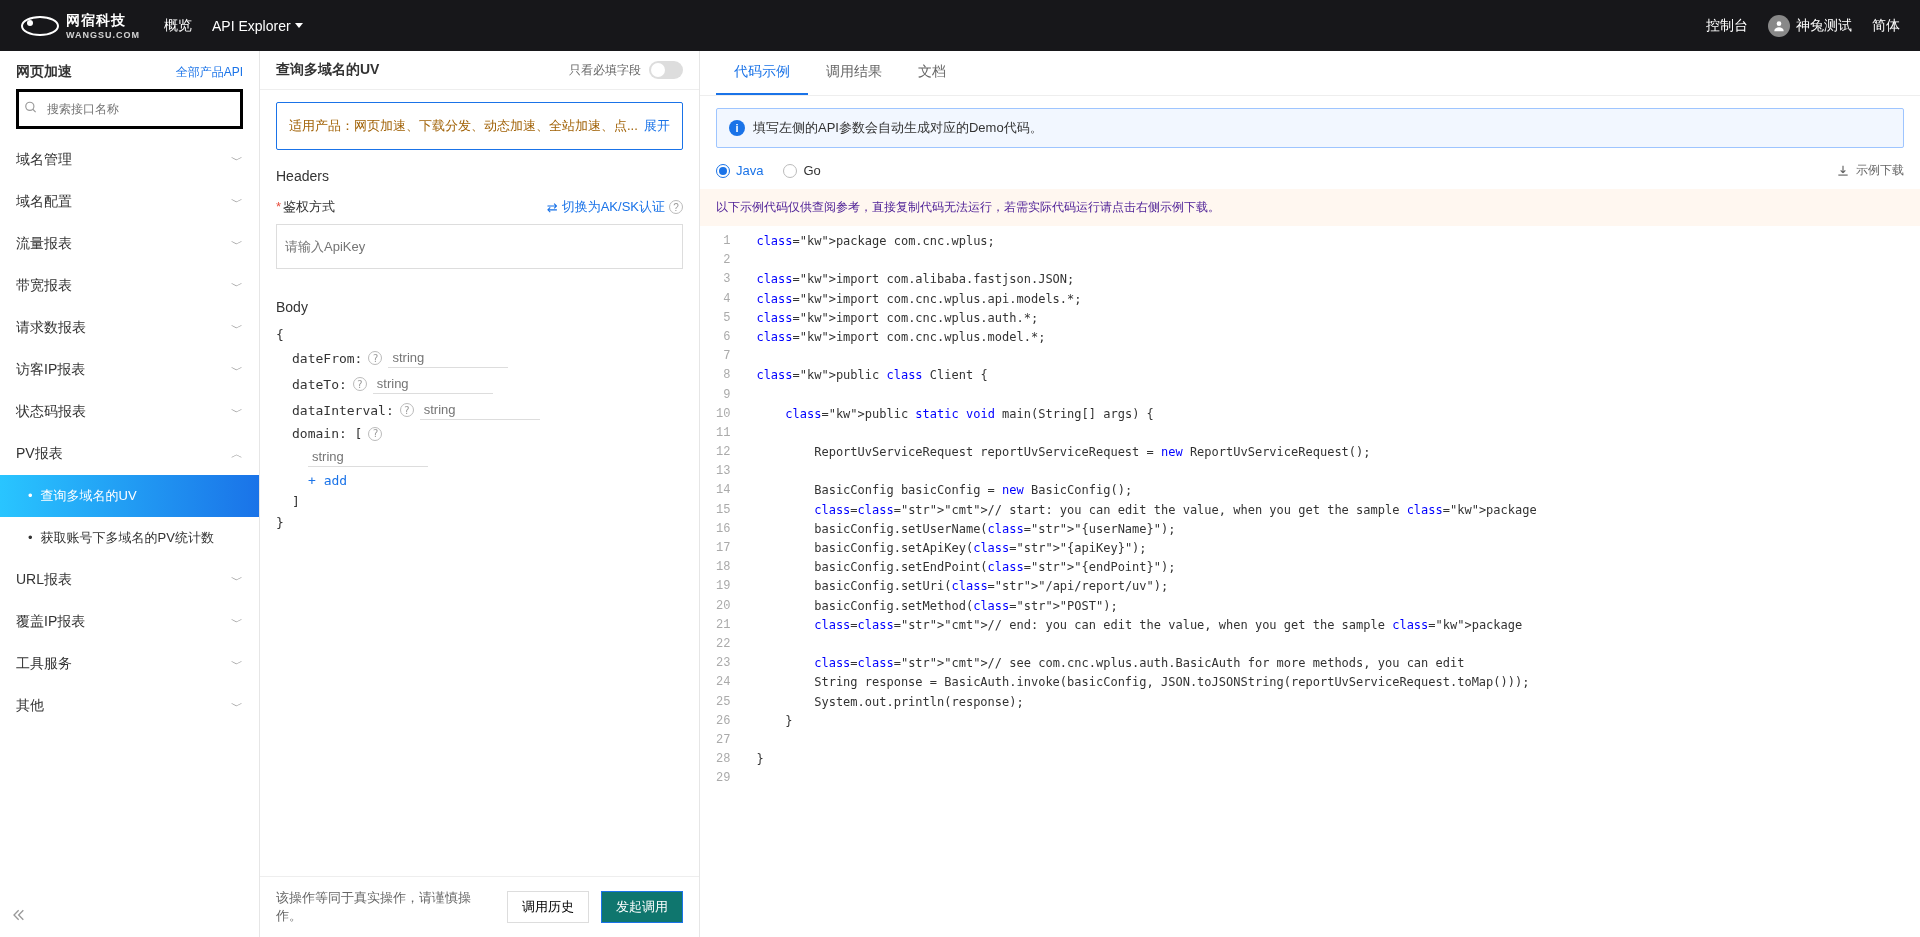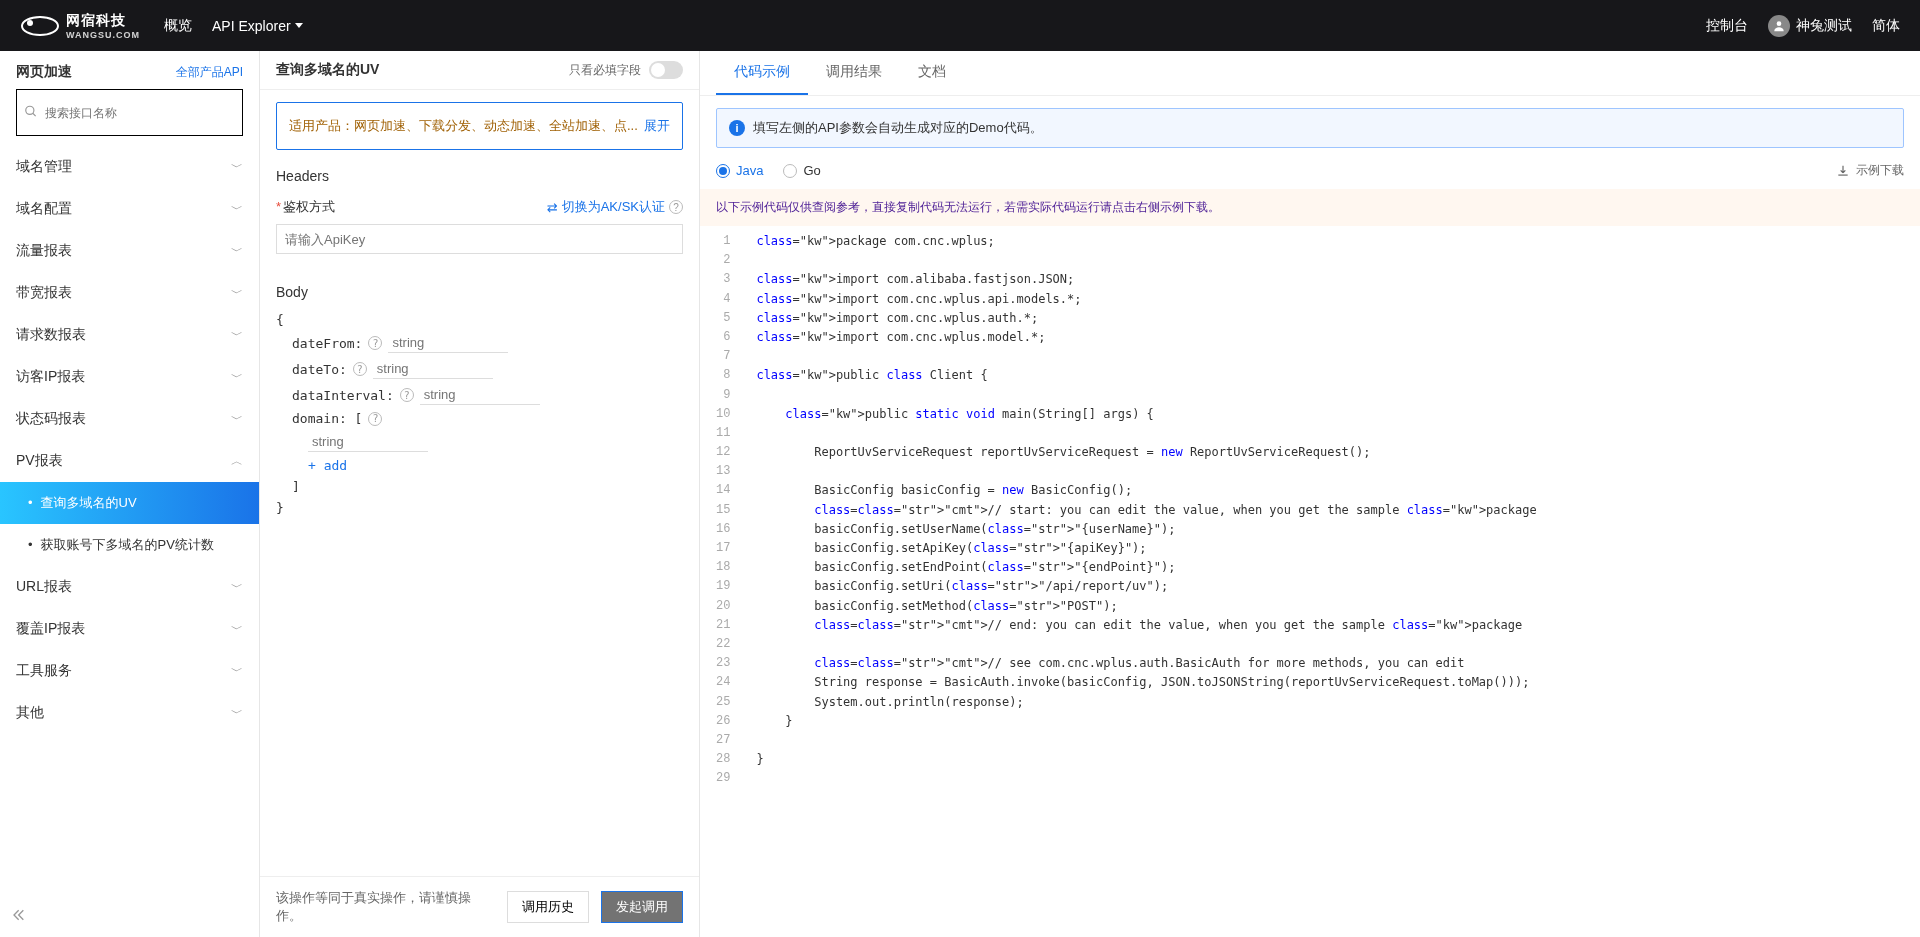--- a/index.html
+++ b/index.html
@@ -20,21 +20,21 @@
 
   
   .main { display:flex; flex:1; min-height:0; }
 
   
   .sidebar { width: 260px; border-right:1px solid #e6e6e6; display:flex; flex-direction:column; position:relative;}
   .sidebar-header { display:flex; justify-content:space-between; align-items:center; padding: 12px 16px 8px; }
   .sidebar-header h3 { font-size:14px; font-weight:600;}
   .sidebar-header a { color:#1a73e8; font-size:12px; text-decoration:none;}
   .search-box { margin: 0 16px 10px; }
-  .search-box input { width:100%; height:47px; border:1px solid #000000; padding:0 8px 0 28px; font-size:12px; color:#333; background:#fff;}
+  .search-box input { width:100%; height:40px; border:3px solid #000000; padding:0 8px 0 28px; font-size:12px; color:#333; background:#fff;}
   .search-box { position:relative;}
   .search-box .icon { position:absolute; left:8px; top:50%; transform:translateY(-50%); color:#999;}
   .nav-list { flex:1; overflow:auto; }
   .nav-item { padding: 12px 16px; font-size:14px; color:#333; display:flex; justify-content:space-between; align-items:center; cursor:pointer;}
   .chev { color:#999; font-size:12px;}
   .sub-item { padding: 12px 16px 12px 28px; font-size:13px; color:#333; cursor:pointer;}
   .sub-item.active { background: linear-gradient(90deg,#29c5ff,#1a73e8); color:#fff; }
   .sub-item .dot::before { content:"•"; margin-right:8px; }
   .collapse-btn { position:absolute; bottom:10px; left:10px; color:#999; font-size:16px; cursor:pointer;}
 
@@ -50,30 +50,30 @@
   .product-box .expand { color:#1a73e8; cursor:pointer;}
   .section-title { padding: 6px 16px; font-size:14px; color:#333;}
   .form-area { padding: 0 16px 16px; font-size:13px;}
   .form-row { display:flex; align-items:center; gap:8px; margin: 8px 0; }
   .form-label { color:#333; min-width:70px;}
   .req::before { content:"*"; color:#e74c3c; margin-right:2px;}
   .auth-link { color:#1a73e8; display:flex; align-items:center; gap:4px; cursor:pointer;}
   .help { display:inline-flex; width:14px; height:14px; border:1px solid #bbb; border-radius:50%; align-items:center; justify-content:center; font-size:10px; color:#999;}
   .form-row .swap-icon { color:#1a73e8; }
   input.field { border:none; border-bottom:1px solid #ddd; padding:2px 4px; font-size:13px; width:120px; background:transparent;}
-  .apikey-row input { width: 100%; border:1px solid #ddd; height:30px; padding:0 8px; font-size:13px; color:#333;}
+  .apikey-row input { width: 100%; border:1px solid #ddd; height:45px; padding:0 8px; font-size:13px; color:#333;}
   .json-body { font-family: Consolas, monospace; font-size:13px; color:#333; }
   .json-body .row { margin:6px 0; display:flex; align-items:center; gap:6px; flex-wrap:wrap;}
   .json-body .key { color:#333; }
   .indent { padding-left:16px;}
   .add-btn { color:#1a73e8; cursor:pointer; }
   .middle-footer { border-top:1px solid #eee; padding: 12px 16px; display:flex; align-items:center; gap:12px; font-size:13px;margin-top:18px;}
   .middle-footer .note { color:#666; flex:1;}
   .btn { padding: 6px 14px; border:1px solid #ddd; background:#fff; cursor:pointer; font-size:13px;}
-  .btn.primary { background:#737373; color:#fff; border-color:#1a73e8;}
+  .btn.primary { background:#0f766e; color:#fff; border-color:#1a73e8;}
   .space { flex:1;}
 
   
   .right { flex:1; display:flex; flex-direction:column; min-width:0;}
   .tabs { display:flex; border-bottom:1px solid #eee; padding:0 16px;}
   .tab { padding: 12px 18px; font-size:14px; color:#666; cursor:pointer; border-bottom:2px solid transparent;}
   .tab.active { color:#1a73e8; border-bottom-color:#1a73e8;}
   .info-box { margin:12px 16px 8px; border:1px solid #9ec5ff; background:#f2f7ff; padding:10px 12px; font-size:13px; display:flex; align-items:center; gap:8px; border-radius:2px;}
   .info-icon { width:16px; height:16px; border-radius:50%; background:#1a73e8; color:#fff; display:inline-flex; align-items:center; justify-content:center; font-size:11px; font-weight:bold;}
   .lang-row { display:flex; align-items:center; justify-content:space-between; padding: 6px 16px 10px;}

